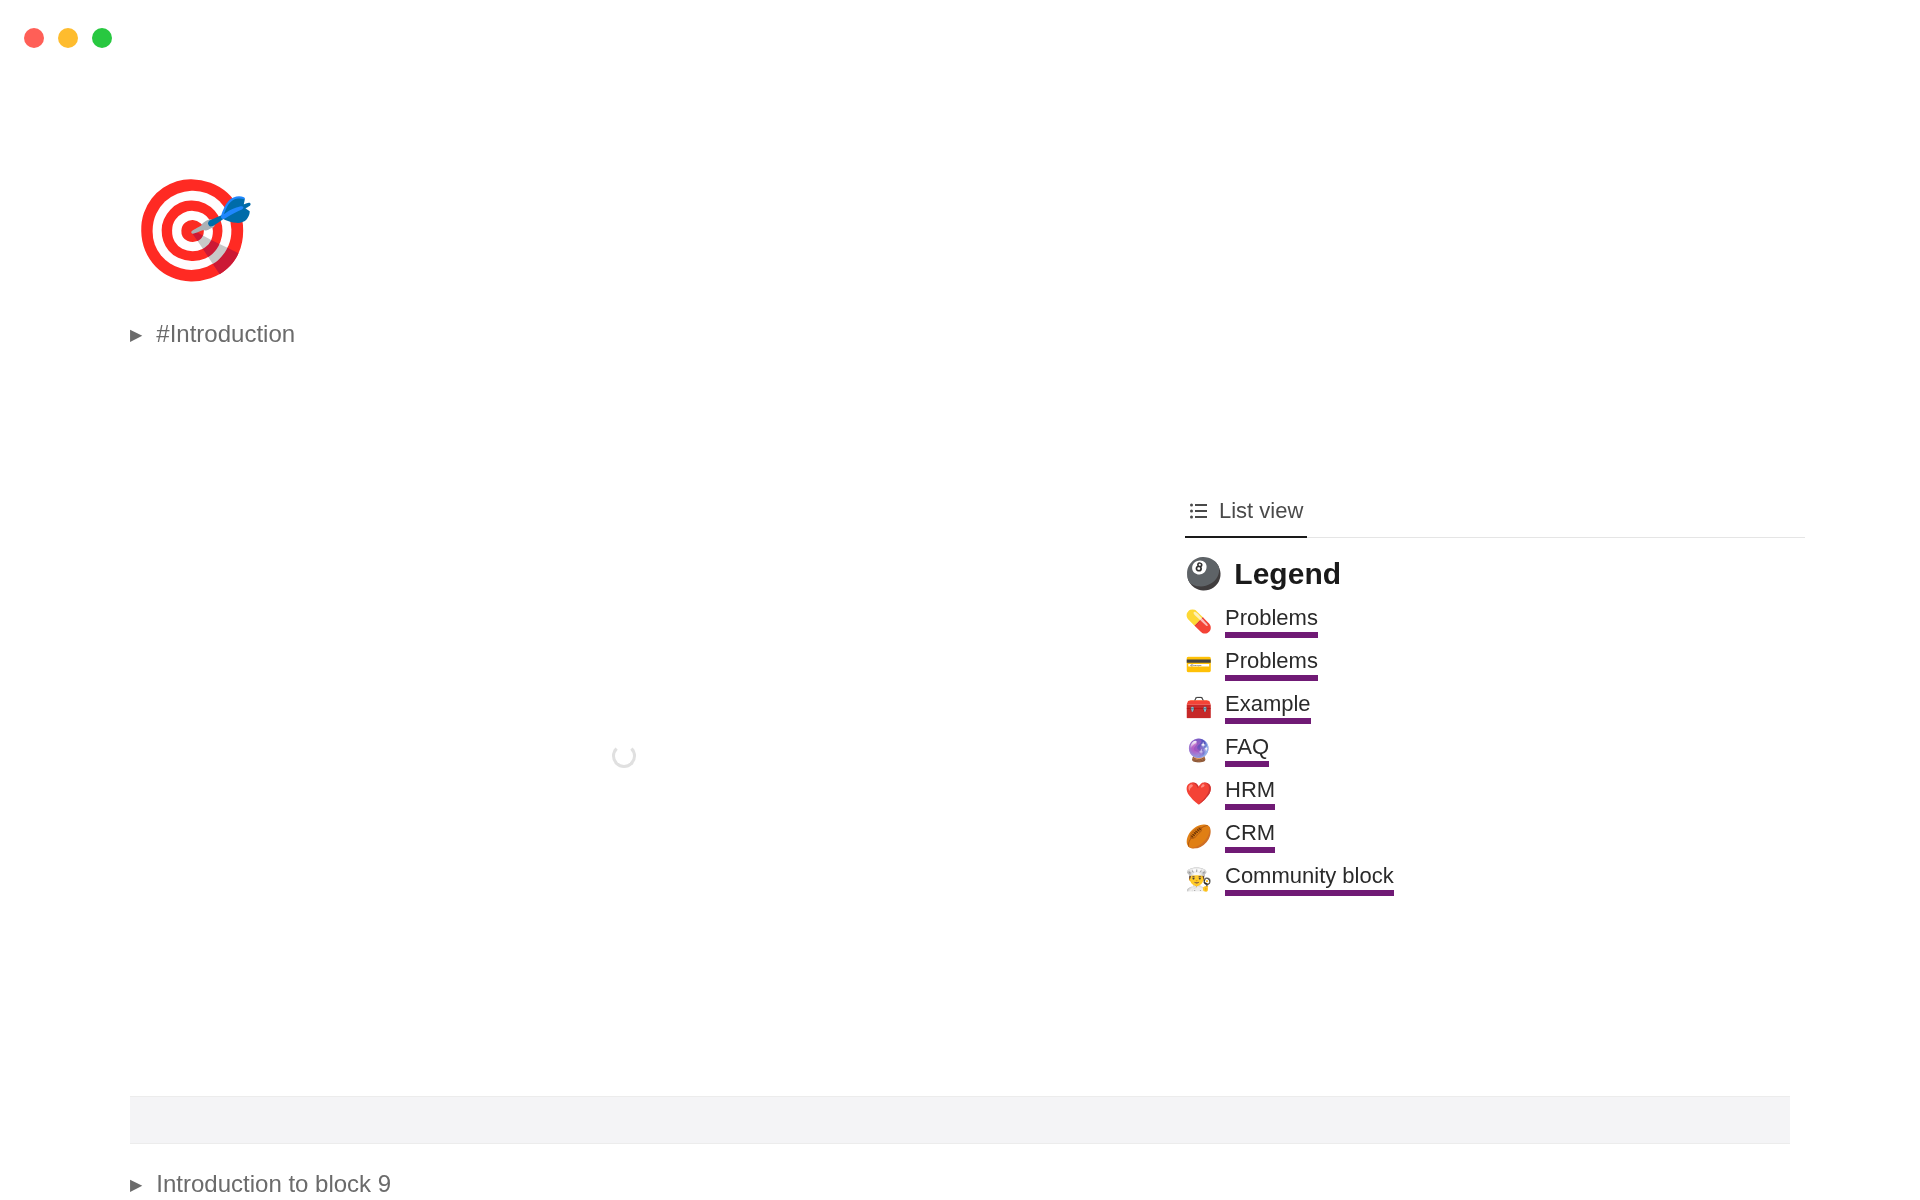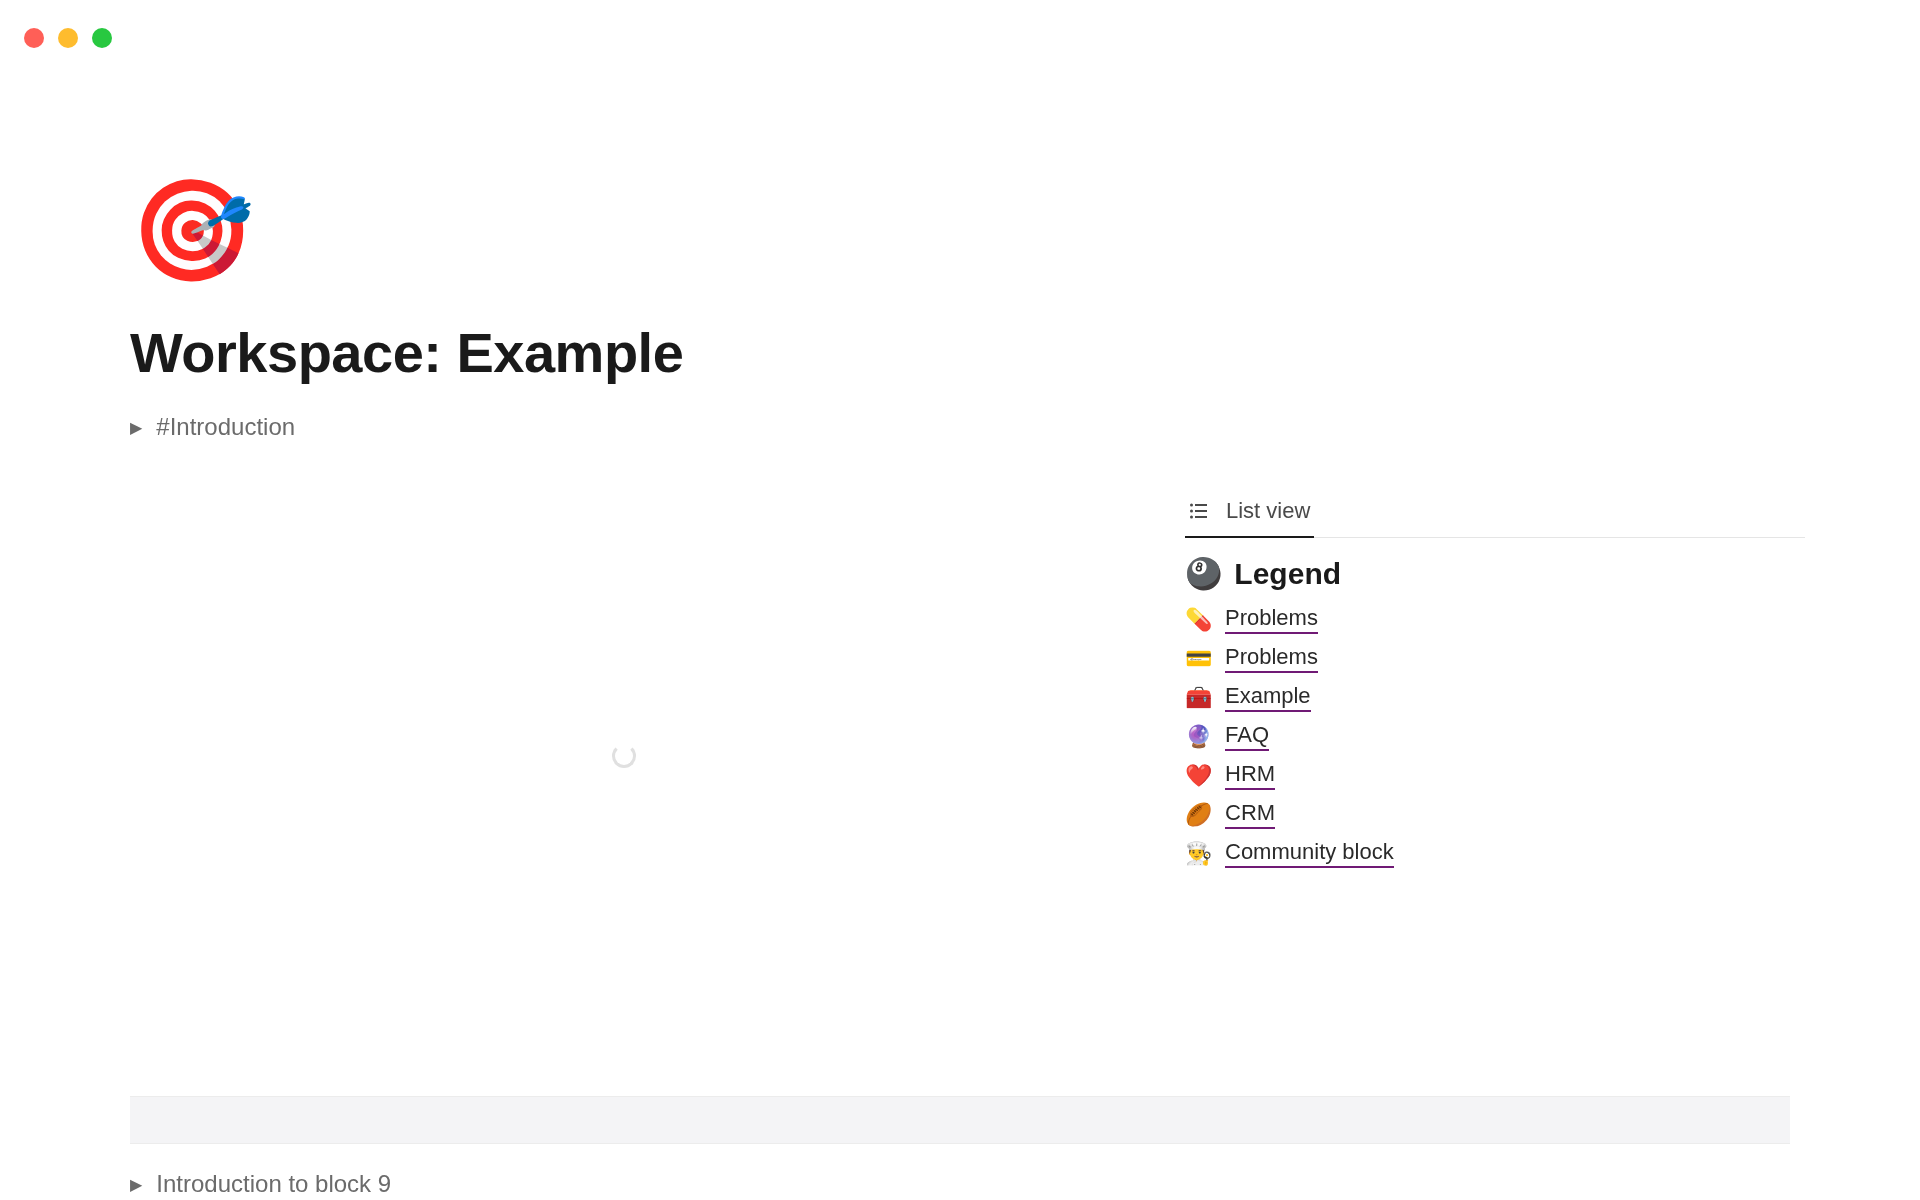--- a/index.html
+++ b/index.html
@@ -71,21 +71,21 @@
     left: 1185px;
     width: 620px;
   }
   .db-tabs {
     display: flex;
     border-bottom: 1px solid #e5e5e5;
   }
   .db-tab {
     display: flex;
     align-items: center;
-    gap: 17px;
+    gap: 10px;
     padding: 8px 4px 12px 4px;
     font-size: 22px;
     color: #4a4a4a;
     border-bottom: 2px solid #1a1a1a;
     margin-bottom: -1px;
     cursor: pointer;
   }
   .db-tab svg { display: block; }
 
   .db-title {
@@ -105,21 +105,21 @@
   .db-item {
     display: flex;
     align-items: center;
     gap: 14px;
     font-size: 22px;
     color: #2a2a2a;
     cursor: pointer;
   }
   .db-item .emoji { font-size: 22px; width: 26px; text-align: center; }
   .db-item .label {
-    border-bottom: 2px solid #701a75;
+    border-bottom: 6px solid #701a75;
     padding-bottom: 1px;
   }
 
   
   .spinner-wrap {
     position: absolute;
     top: 744px;
     left: 612px;
   }
   .spinner {
@@ -159,21 +159,20 @@
 <body>
 
 <div class="traffic-lights">
   <div class="traffic-light tl-red"></div>
   <div class="traffic-light tl-yellow"></div>
   <div class="traffic-light tl-green"></div>
 </div>
 
 <div class="page">
   <div class="page-icon">🎯</div>
-  <h1 class="page-title">Workspace: Example</h1>
 
   <div class="toggle-row">
     <span class="toggle-caret">▶</span>
     <span>#Introduction</span>
   </div>
 </div>
 
 <div class="spinner-wrap">
   <div class="spinner"></div>
 </div>

